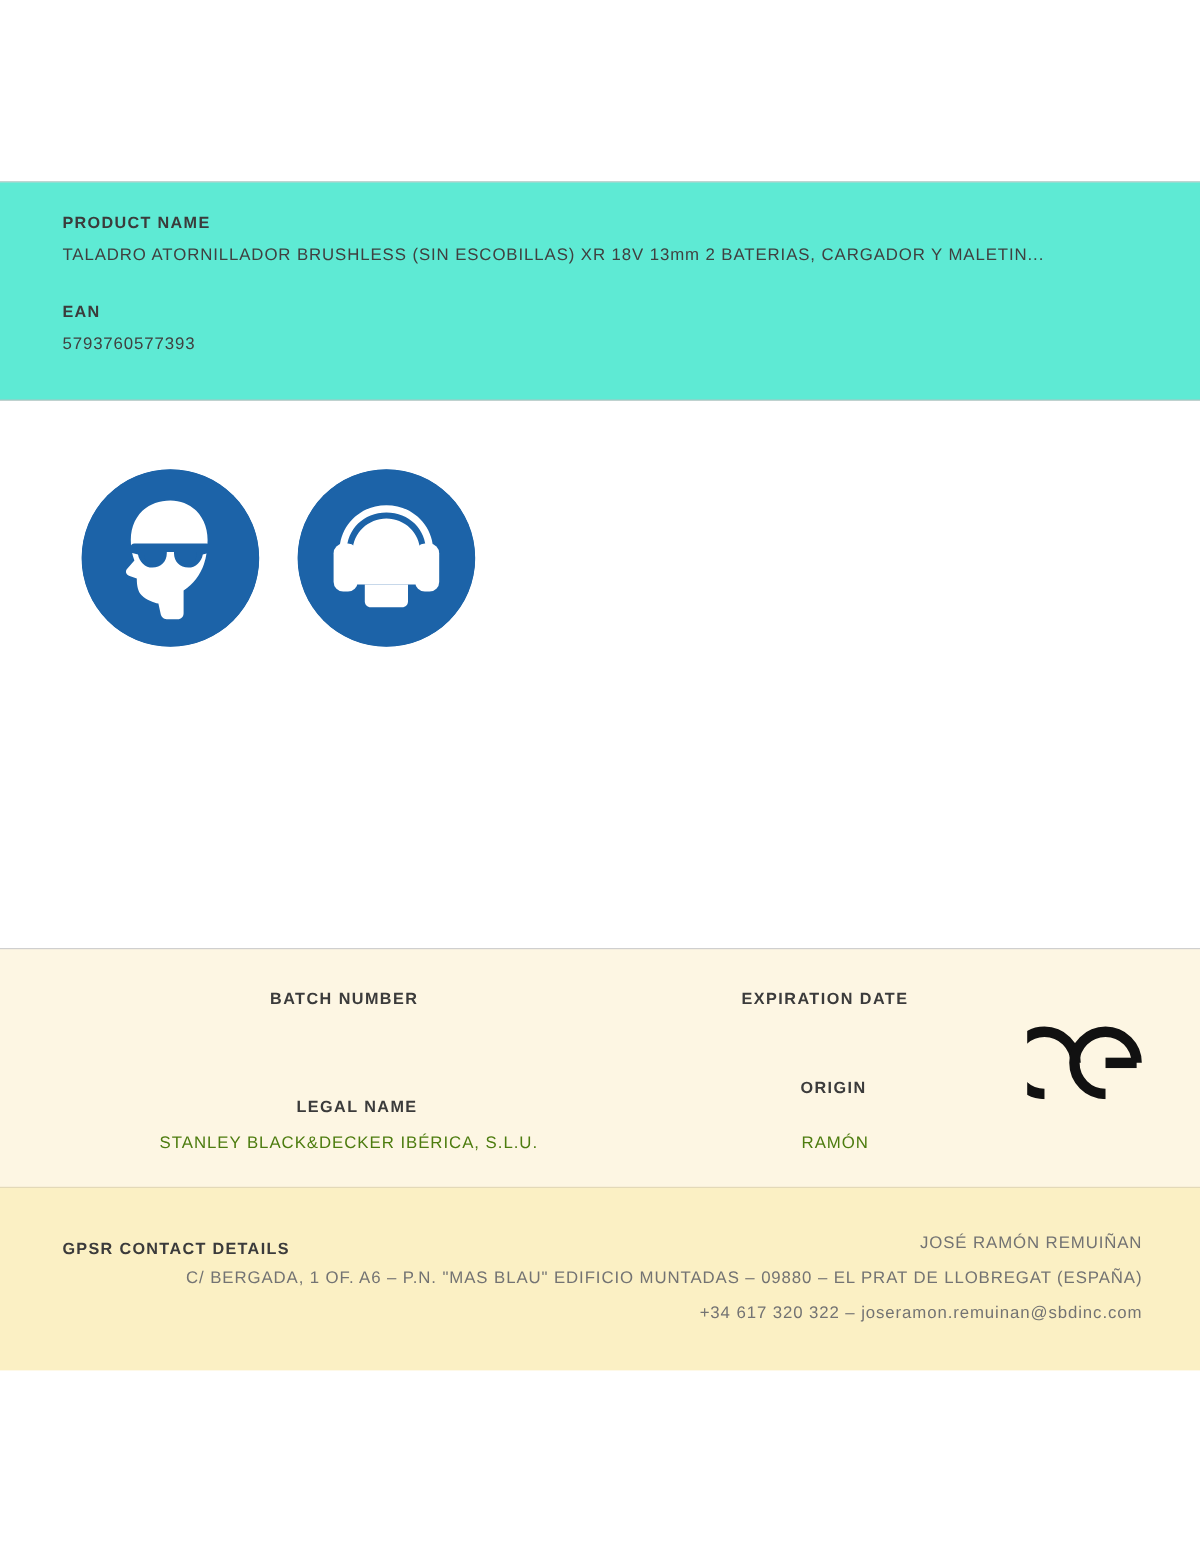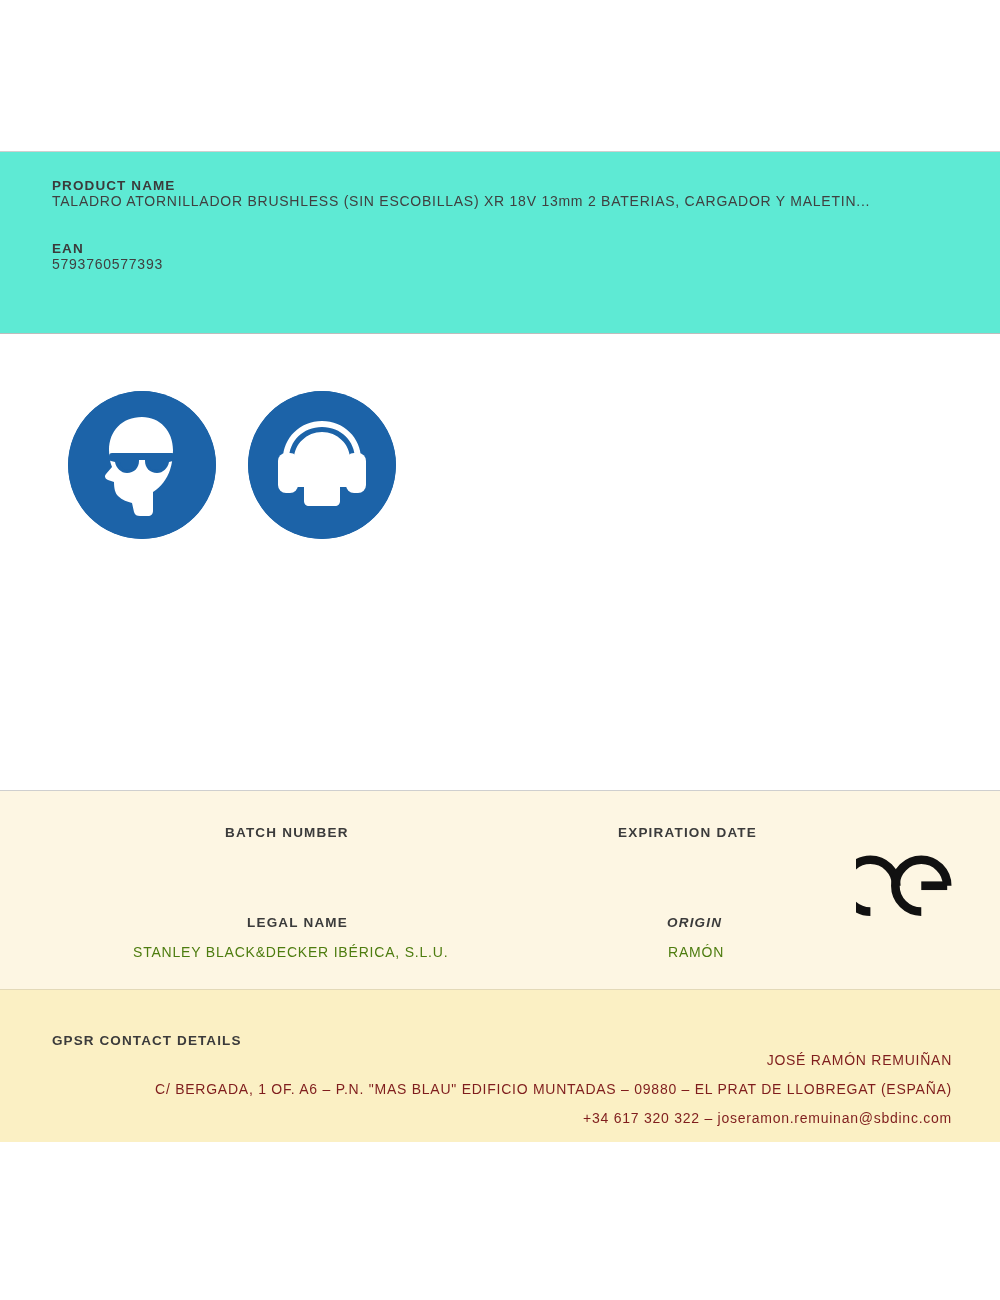--- a/index.html
+++ b/index.html
@@ -41,21 +41,21 @@
     font-size: 13.5px;
     font-weight: bold;
     letter-spacing: 1.1px;
     color: #3b3b3b;
     text-transform: uppercase;
   }
   .field-value {
     font-size: 14px;
     letter-spacing: 0.75px;
     color: #404040;
-    margin-top: 0;
+    margin-top: 11px;
     white-space: nowrap;
     overflow: hidden;
     text-overflow: ellipsis;
   }
   .field-block + .field-block {
     margin-top: 32px;
   }
 
   
   .picto-area {
@@ -115,21 +115,21 @@
   .col-val {
     position: absolute;
     font-size: 14px;
     letter-spacing: 0.8px;
     color: #4d7c0f;
   }
   #batch-head   { top: 34px; left: 225px; }
   #exp-head     { top: 34px; left: 618px; }
   #legal-head   { top: 124px; left: 247px; }
   #legal-val    { top: 153px; left: 133px; }
-  #origin-head  { top: 124px; left: 667px; font-style: italic; }
+  #origin-head  { top: 108px; left: 667px; }
   #origin-val   { top: 153px; left: 668px; }
 
   .ce-mark {
     position: absolute;
     top: 64px;
     right: 48px;
     width: 96px;
     height: 62px;
   }
   .ce-mark svg { display: block; }
@@ -149,26 +149,26 @@
     top: 43px;
     left: 52px;
     font-size: 13.5px;
     font-weight: bold;
     letter-spacing: 1.1px;
     color: #3b3b3b;
     text-transform: uppercase;
   }
   .contact-lines {
     position: absolute;
-    top: 56px;
+    top: 31px;
     right: 48px;
     text-align: right;
     font-size: 14px;
     letter-spacing: 0.75px;
-    color: #7f1d1d;
+    color: #737373;
     line-height: 29px;
   }
   .contact-lines div { white-space: nowrap; }
 
   
   .bottom-white {
     position: absolute;
     top: 1142px;
     left: 0;
     width: 1000px;

